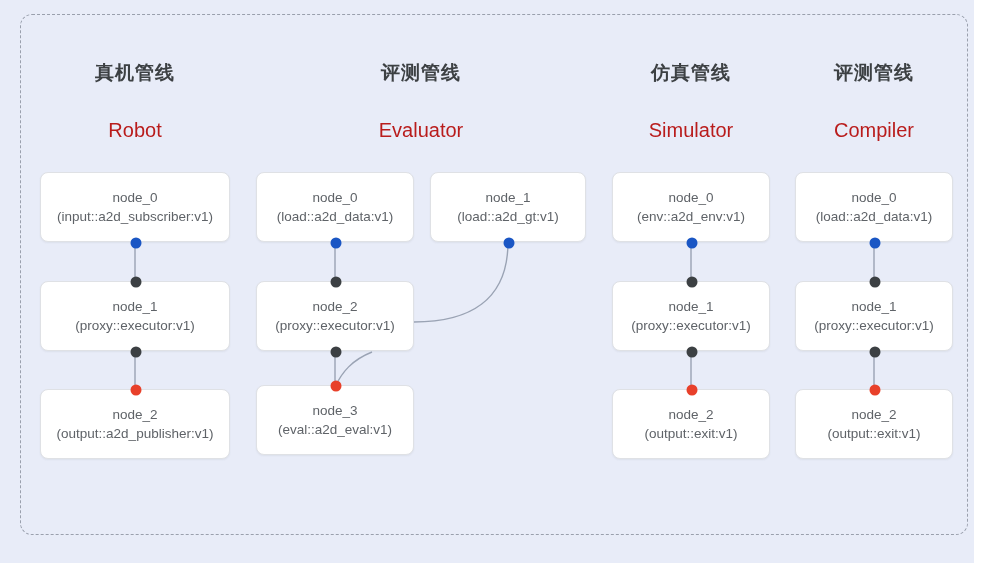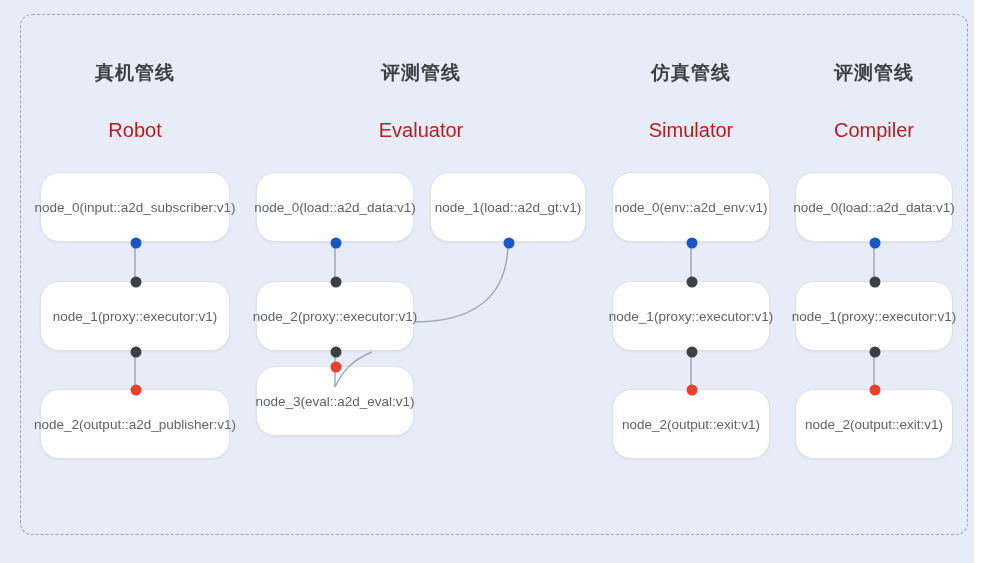--- a/index.html
+++ b/index.html
@@ -46,24 +46,24 @@
     font-size: 20px;
     color: #b91c1c;
     line-height: 24px;
     margin-top: 34px;
     font-weight: normal;
   }
   .node {
     position: absolute;
     background: #ffffff;
     border: 1px solid #dfe1e5;
-    border-radius: 19px;
+    border-radius: 8px;
     box-sizing: border-box;
     display: flex;
-    flex-direction: row;
+    flex-direction: column;
     align-items: center;
     justify-content: center;
     box-shadow: 0 1px 2px rgba(60,64,67,0.07);
   }
   .node-title {
     font-size: 13.5px;
     color: #5f6368;
     line-height: 19px;
     white-space: nowrap;
   }
@@ -162,21 +162,21 @@
     <div class="node-title">node_1</div>
     <div class="node-sub">(load::a2d_gt:v1)</div>
     <span class="port port-in-blue" style="left:78px; top:70px;"></span>
   </div>
   <div class="node" style="left:256px; top:281px; width:158px; height:70px;">
     <div class="node-title">node_2</div>
     <div class="node-sub">(proxy::executor:v1)</div>
     <span class="port port-black" style="left:79px; top:0px;"></span>
     <span class="port port-black" style="left:79px; top:70px;"></span>
   </div>
-  <div class="node" style="left:256px; top:366px; width:158px; height:70px;">
+  <div class="node" style="left:256px; top:385px; width:158px; height:70px;">
     <div class="node-title">node_3</div>
     <div class="node-sub">(eval::a2d_eval:v1)</div>
     <span class="port port-red" style="left:79px; top:0px;"></span>
   </div>
 
   <div class="node" style="left:612px; top:172px; width:158px; height:70px;">
     <div class="node-title">node_0</div>
     <div class="node-sub">(env::a2d_env:v1)</div>
     <span class="port port-in-blue" style="left:79px; top:70px;"></span>
   </div>

